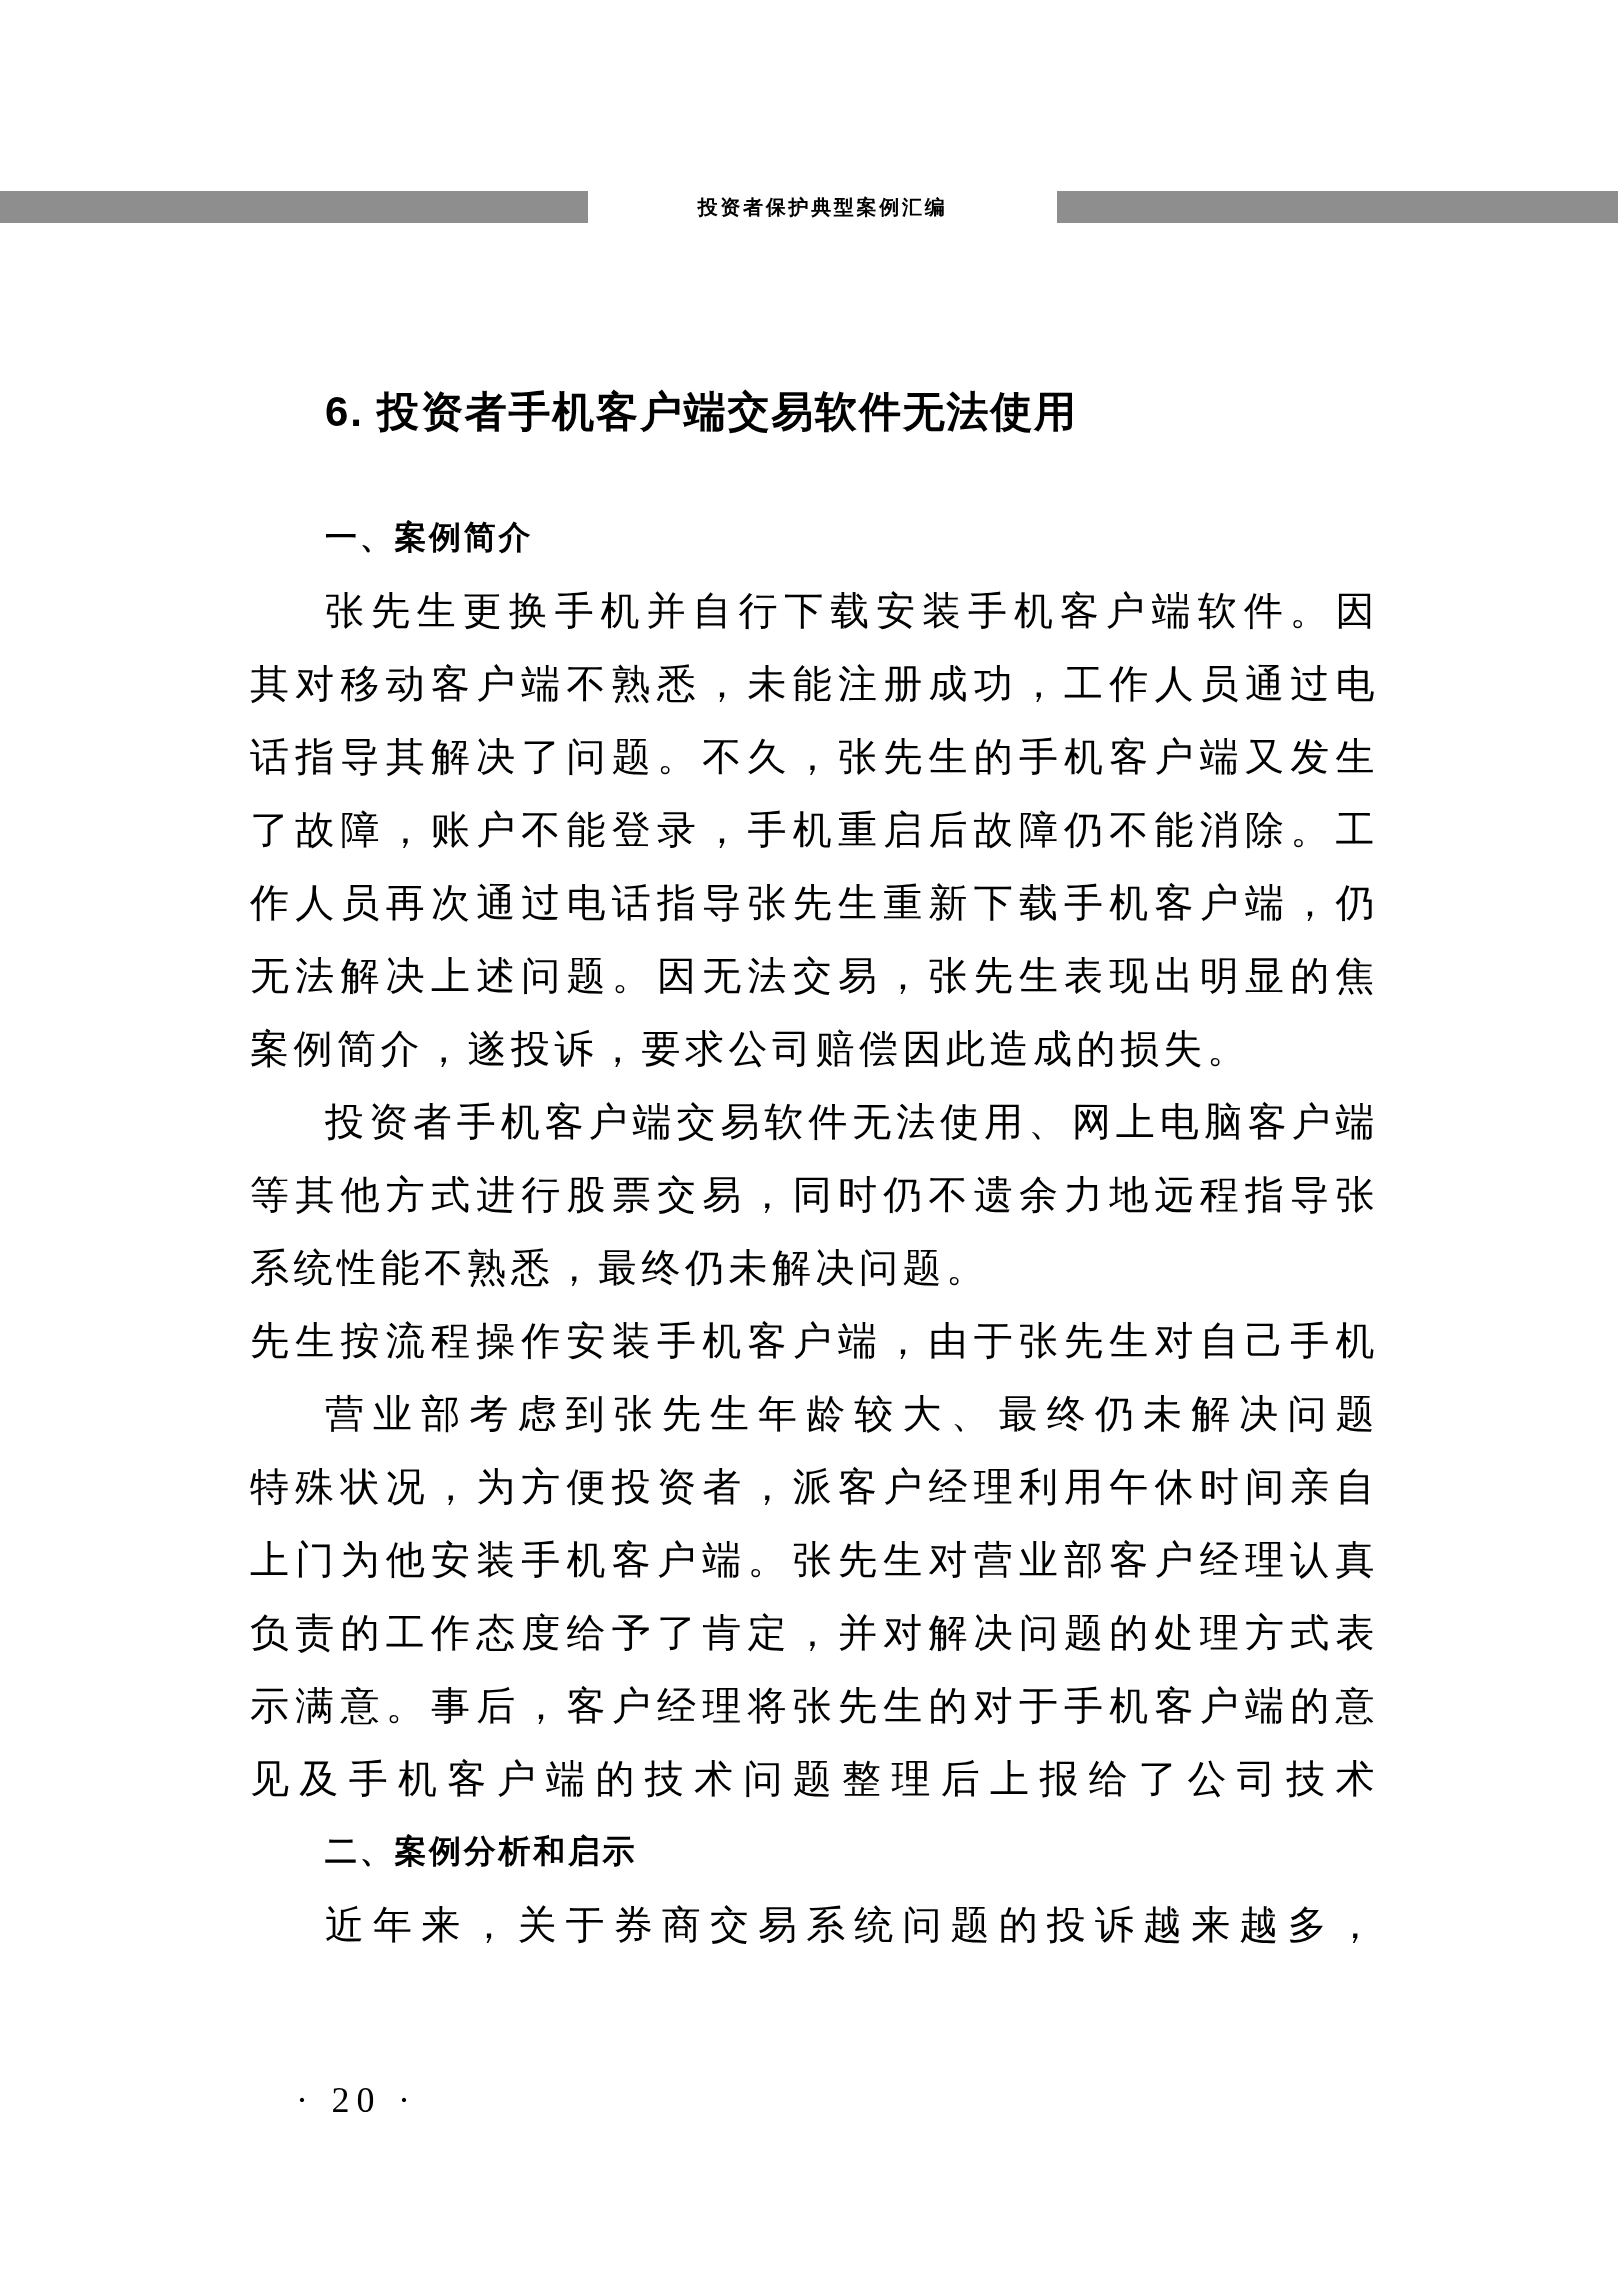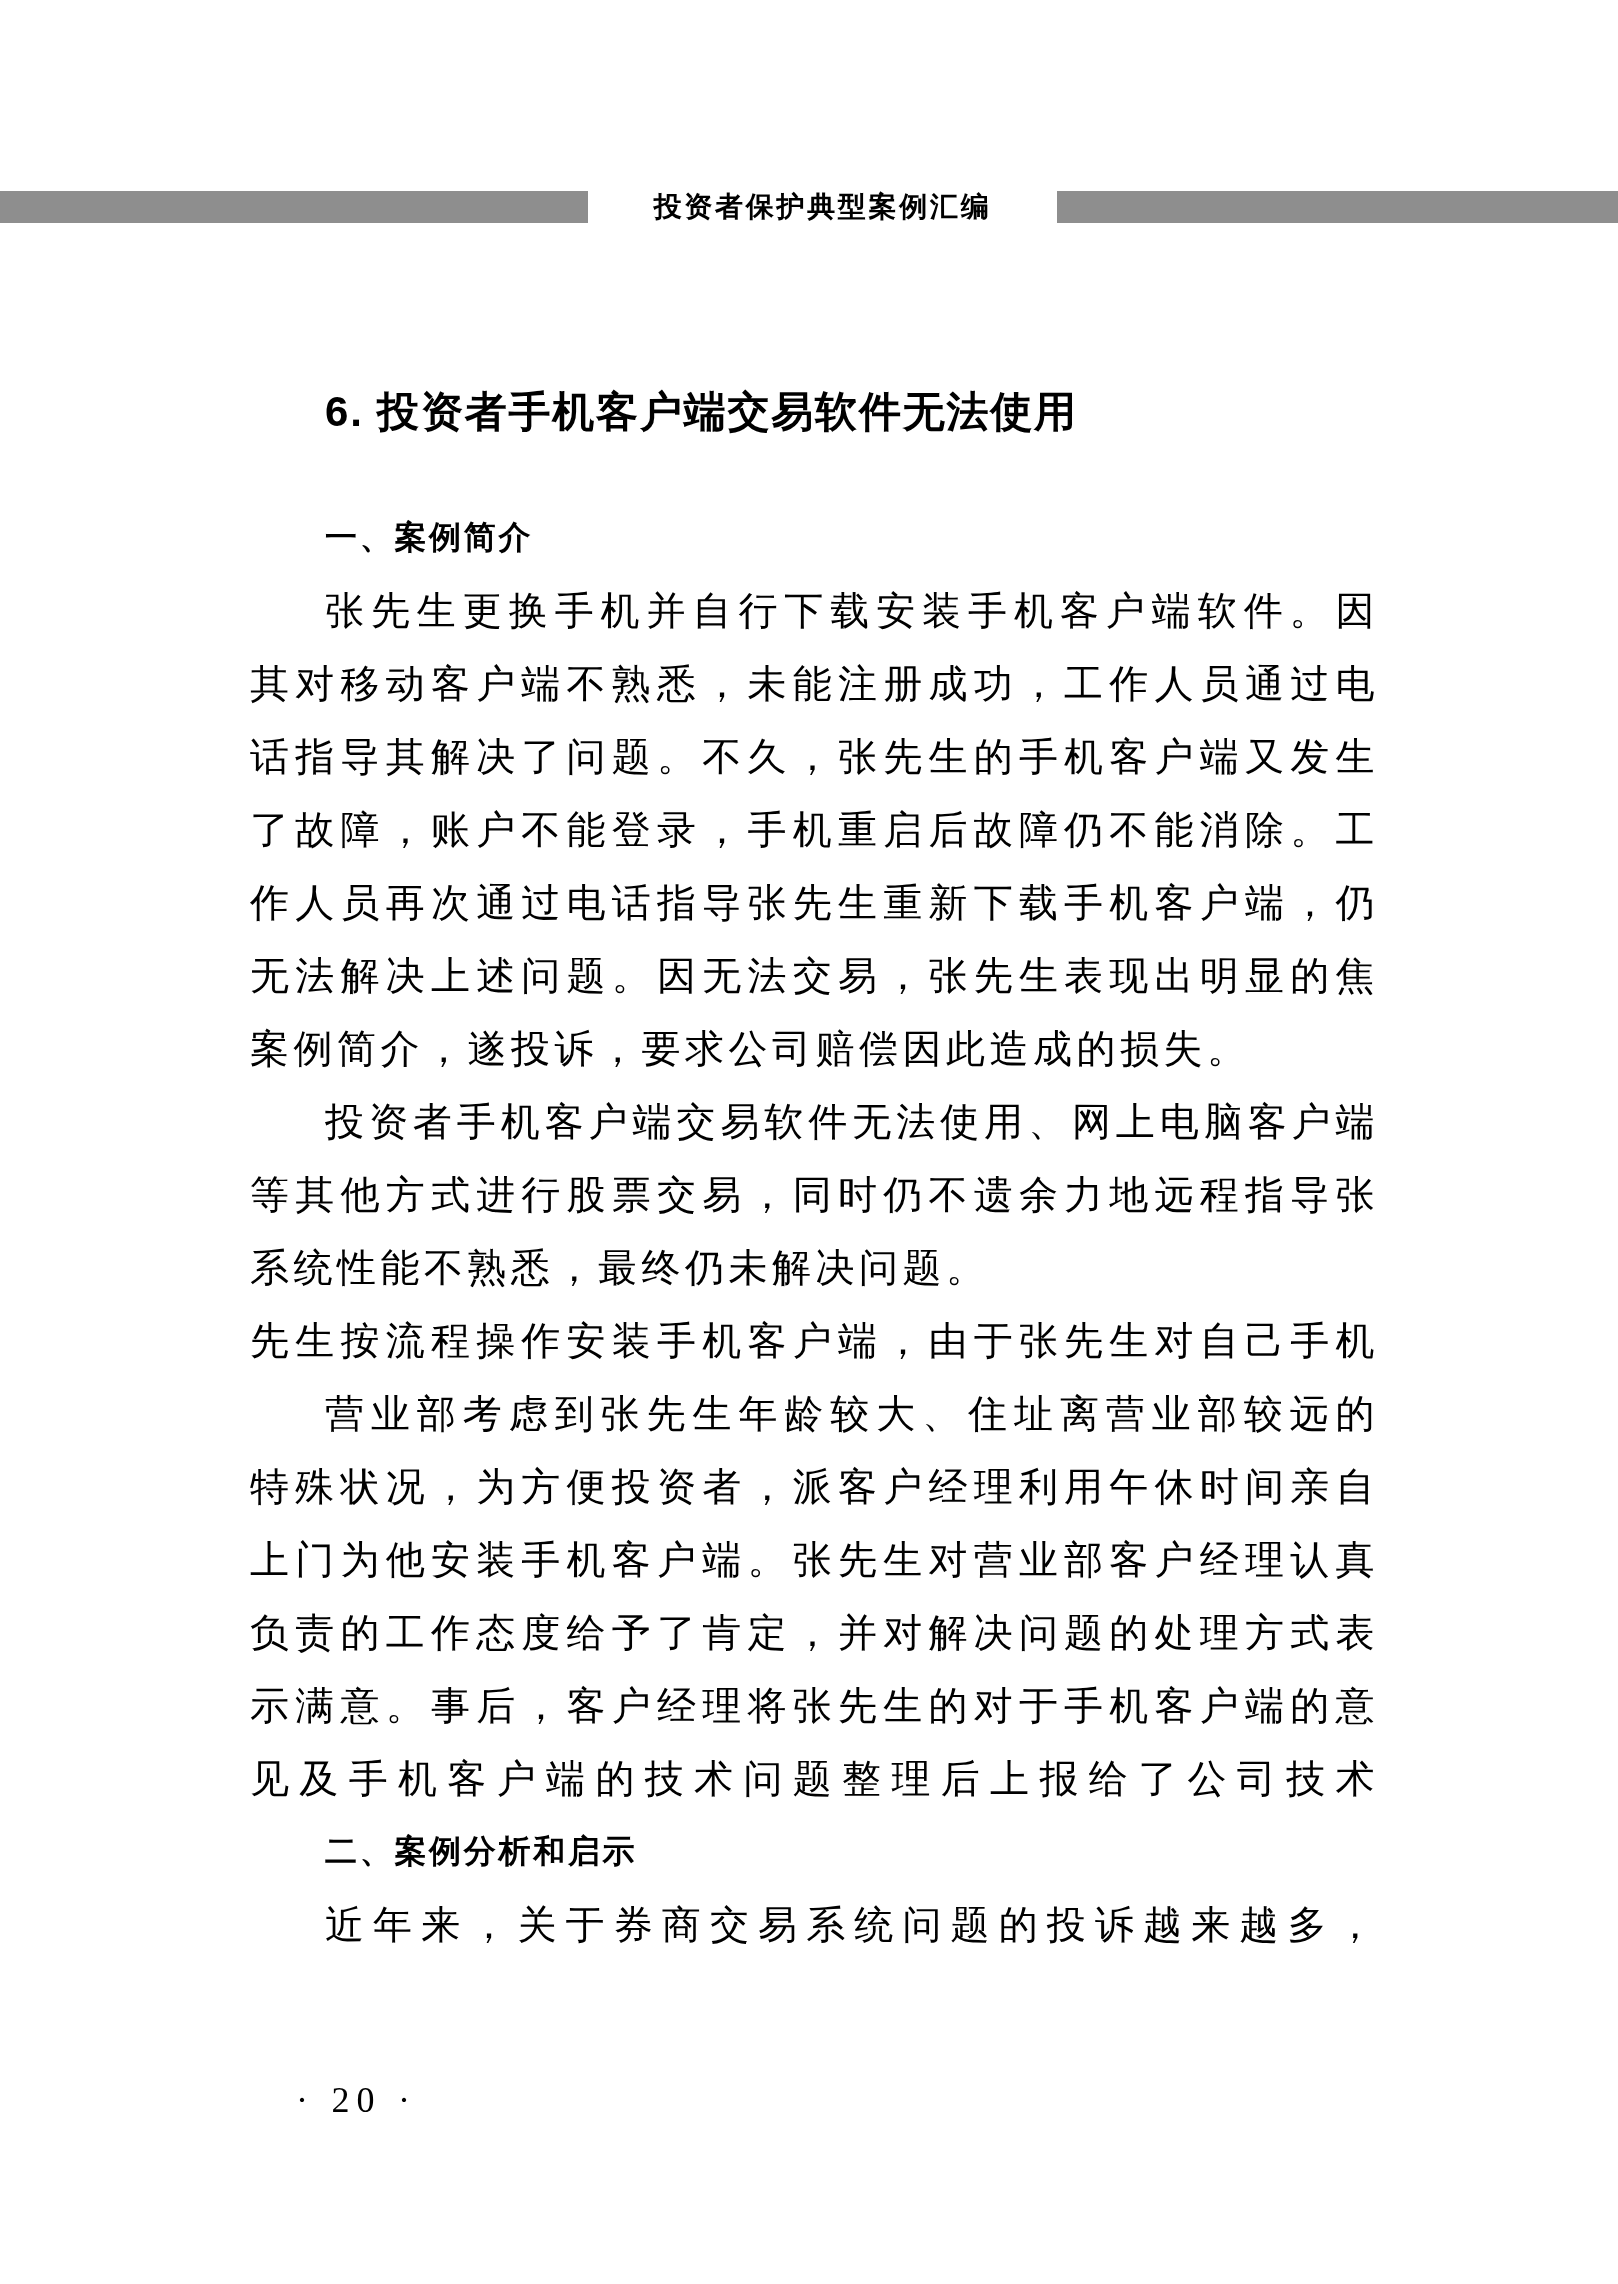--- a/index.html
+++ b/index.html
@@ -25,21 +25,21 @@
   .header-bar-right { flex: 1;      background: #8e8e8e; }
   .header-title-box {
     width: 469px;
     display: flex;
     align-items: center;
     justify-content: center;
   }
   .header-title {
     font-family: "Liberation Sans", "DejaVu Sans", sans-serif;
     font-weight: 700;
-    font-size: 28px;
+    font-size: 20px;
     letter-spacing: 2.7px;
     white-space: nowrap;
   }
 
   
   .doc-title {
     position: absolute;
     left: 325px;
     top: 387px;
     font-family: "Liberation Sans", "DejaVu Sans", sans-serif;
@@ -121,21 +121,21 @@
     </div>
 
     <div>
       <div class="line ind">投资者手机客户端交易软件无法使用、网上电脑客户端</div>
       <div class="line">等其他方式进行股票交易，同时仍不遗余力地远程指导张</div>
       <div class="line end">系统性能不熟悉，最终仍未解决问题。</div>
       <div class="line">先生按流程操作安装手机客户端，由于张先生对自己手机</div>
     </div>
 
     <div>
-      <div class="line ind">营业部考虑到张先生年龄较大、住址离营业部较远的</div>
+      <div class="line ind">营业部考虑到张先生年龄较大、最终仍未解决问题</div>
       <div class="line">特殊状况，为方便投资者，派客户经理利用午休时间亲自</div>
       <div class="line">上门为他安装手机客户端。张先生对营业部客户经理认真</div>
       <div class="line">负责的工作态度给予了肯定，并对解决问题的处理方式表</div>
       <div class="line">示满意。事后，客户经理将张先生的对于手机客户端的意</div>
       <div class="line">见及手机客户端的技术问题整理后上报给了公司技术</div>
     </div>
 
     <div class="sec-head">二、案例分析和启示</div>
 
     <div>

